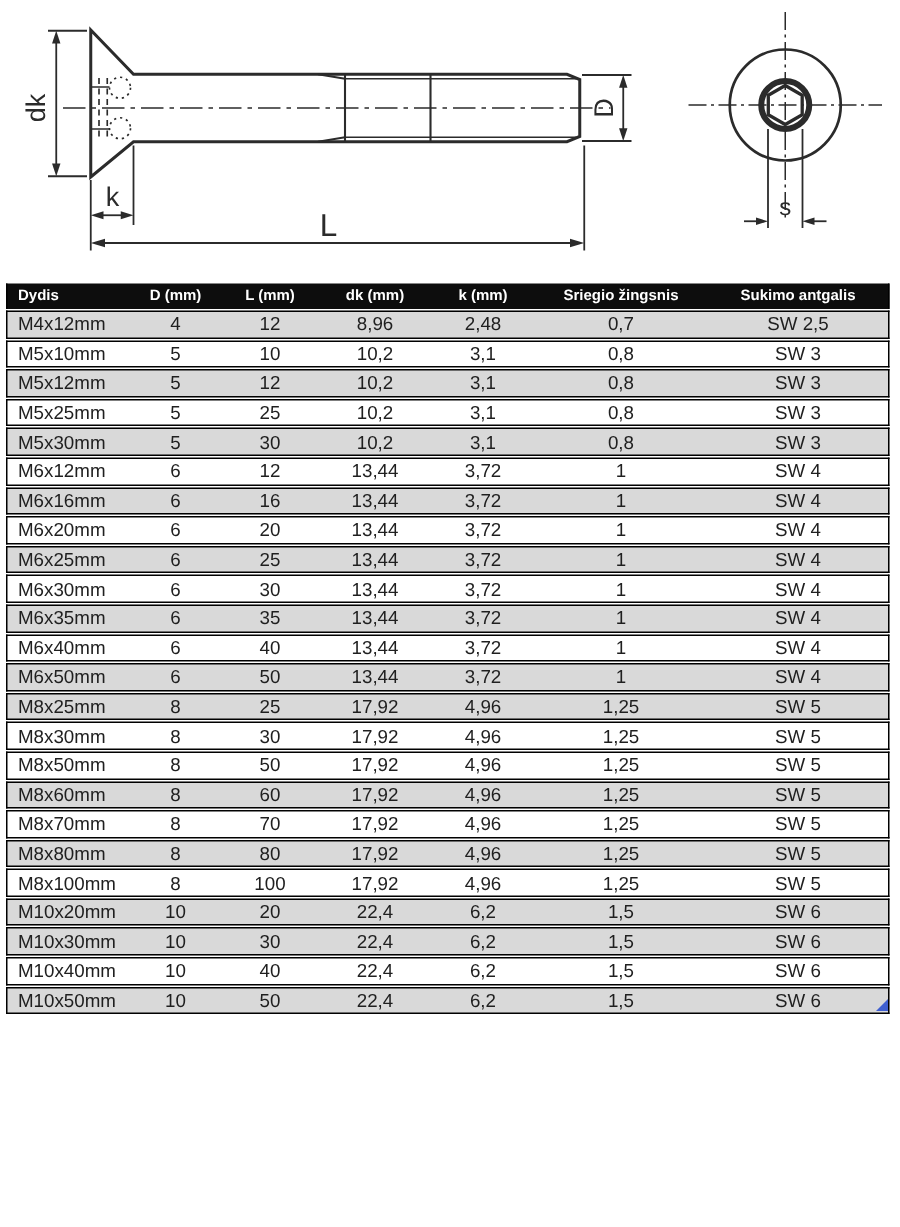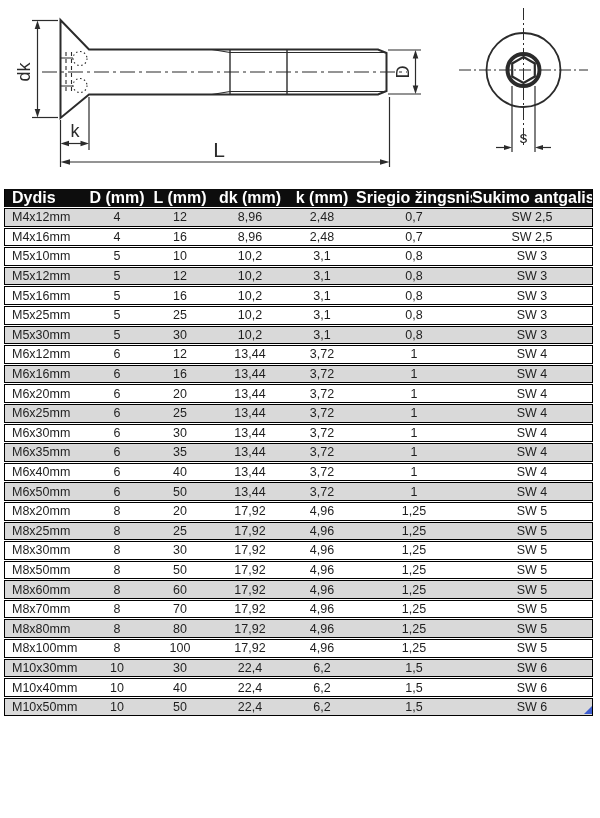--- a/index.html
+++ b/index.html
@@ -5,21 +5,21 @@
   :root{
     --header-bg:#0d0d0d; --header-text:#ffffff; --row-stripe:#d9d9d9; --row-alt:#ffffff;
     --grid-border:#000000; --cell-text:#1f1f1f; --draw:#2b2b2b; --marker:#3f5fd0;
   }
   html,body{margin:0;padding:0;}
   body{width:600px;height:818px;background:#fff;font-family:"Liberation Sans",sans-serif;overflow:hidden;}
   .drawing{display:block;background:#fff;}
   .dimtext{font-family:"Liberation Sans",sans-serif;fill:var(--draw);}
   .table-wrap{position:relative;padding:0 7px 0 4px;}
   table{width:100%;border-collapse:separate;border-spacing:0 1px;table-layout:fixed;}
-  th{background:var(--header-bg);color:var(--header-text);font-size:16px;font-weight:bold;
+  th{background:var(--header-bg);color:var(--header-text);font-size:10px;font-weight:bold;
      height:17px;padding:0;text-align:center;white-space:nowrap;overflow:hidden;}
   td{font-size:12.5px;color:var(--cell-text);height:16.6px;padding:0;text-align:center;
      border-top:1px solid var(--grid-border);border-bottom:1px solid var(--grid-border);
      white-space:nowrap;overflow:hidden;}
   th:first-child,td:first-child{border-left:1px solid var(--grid-border);}
   th:last-child,td:last-child{border-right:1px solid var(--grid-border);}
   th.col-0,td.col-0{text-align:left;padding-left:7px;}
   tr.odd td{background:var(--row-stripe);}
   tr.even td{background:var(--row-alt);}
   .corner-marker{position:absolute;right:8px;bottom:3px;width:0;height:0;
@@ -129,56 +129,38 @@
         <tr class="odd">
           <td class="col-0">M4x12mm</td>
           <td class="col-1">4</td>
           <td class="col-2">12</td>
           <td class="col-3">8,96</td>
           <td class="col-4">2,48</td>
           <td class="col-5">0,7</td>
           <td class="col-6">SW 2,5</td>
         </tr>
         <tr class="even">
-          <td class="col-0">M4x16mm</td>
-          <td class="col-1">4</td>
-          <td class="col-2">16</td>
-          <td class="col-3">8,96</td>
-          <td class="col-4">2,48</td>
-          <td class="col-5">0,7</td>
-          <td class="col-6">SW 2,5</td>
-        </tr>
-        <tr class="even">
           <td class="col-0">M5x10mm</td>
           <td class="col-1">5</td>
           <td class="col-2">10</td>
           <td class="col-3">10,2</td>
           <td class="col-4">3,1</td>
           <td class="col-5">0,8</td>
           <td class="col-6">SW 3</td>
         </tr>
         <tr class="odd">
           <td class="col-0">M5x12mm</td>
           <td class="col-1">5</td>
           <td class="col-2">12</td>
           <td class="col-3">10,2</td>
           <td class="col-4">3,1</td>
           <td class="col-5">0,8</td>
           <td class="col-6">SW 3</td>
         </tr>
         <tr class="even">
-          <td class="col-0">M5x16mm</td>
-          <td class="col-1">5</td>
-          <td class="col-2">16</td>
-          <td class="col-3">10,2</td>
-          <td class="col-4">3,1</td>
-          <td class="col-5">0,8</td>
-          <td class="col-6">SW 3</td>
-        </tr>
-        <tr class="even">
           <td class="col-0">M5x25mm</td>
           <td class="col-1">5</td>
           <td class="col-2">25</td>
           <td class="col-3">10,2</td>
           <td class="col-4">3,1</td>
           <td class="col-5">0,8</td>
           <td class="col-6">SW 3</td>
         </tr>
         <tr class="odd">
           <td class="col-0">M5x30mm</td>
@@ -254,91 +236,91 @@
         </tr>
         <tr class="odd">
           <td class="col-0">M6x50mm</td>
           <td class="col-1">6</td>
           <td class="col-2">50</td>
           <td class="col-3">13,44</td>
           <td class="col-4">3,72</td>
           <td class="col-5">1</td>
           <td class="col-6">SW 4</td>
         </tr>
-        <tr class="even">
-          <td class="col-0">M8x20mm</td>
-          <td class="col-1">8</td>
+        <tr class="odd">
+          <td class="col-0">M8x25mm</td>
+          <td class="col-1">8</td>
+          <td class="col-2">25</td>
+          <td class="col-3">17,92</td>
+          <td class="col-4">4,96</td>
+          <td class="col-5">1,25</td>
+          <td class="col-6">SW 5</td>
+        </tr>
+        <tr class="even">
+          <td class="col-0">M8x30mm</td>
+          <td class="col-1">8</td>
+          <td class="col-2">30</td>
+          <td class="col-3">17,92</td>
+          <td class="col-4">4,96</td>
+          <td class="col-5">1,25</td>
+          <td class="col-6">SW 5</td>
+        </tr>
+        <tr class="even">
+          <td class="col-0">M8x50mm</td>
+          <td class="col-1">8</td>
+          <td class="col-2">50</td>
+          <td class="col-3">17,92</td>
+          <td class="col-4">4,96</td>
+          <td class="col-5">1,25</td>
+          <td class="col-6">SW 5</td>
+        </tr>
+        <tr class="odd">
+          <td class="col-0">M8x60mm</td>
+          <td class="col-1">8</td>
+          <td class="col-2">60</td>
+          <td class="col-3">17,92</td>
+          <td class="col-4">4,96</td>
+          <td class="col-5">1,25</td>
+          <td class="col-6">SW 5</td>
+        </tr>
+        <tr class="even">
+          <td class="col-0">M8x70mm</td>
+          <td class="col-1">8</td>
+          <td class="col-2">70</td>
+          <td class="col-3">17,92</td>
+          <td class="col-4">4,96</td>
+          <td class="col-5">1,25</td>
+          <td class="col-6">SW 5</td>
+        </tr>
+        <tr class="odd">
+          <td class="col-0">M8x80mm</td>
+          <td class="col-1">8</td>
+          <td class="col-2">80</td>
+          <td class="col-3">17,92</td>
+          <td class="col-4">4,96</td>
+          <td class="col-5">1,25</td>
+          <td class="col-6">SW 5</td>
+        </tr>
+        <tr class="even">
+          <td class="col-0">M8x100mm</td>
+          <td class="col-1">8</td>
+          <td class="col-2">100</td>
+          <td class="col-3">17,92</td>
+          <td class="col-4">4,96</td>
+          <td class="col-5">1,25</td>
+          <td class="col-6">SW 5</td>
+        </tr>
+        <tr class="odd">
+          <td class="col-0">M10x20mm</td>
+          <td class="col-1">10</td>
           <td class="col-2">20</td>
-          <td class="col-3">17,92</td>
-          <td class="col-4">4,96</td>
-          <td class="col-5">1,25</td>
-          <td class="col-6">SW 5</td>
-        </tr>
-        <tr class="odd">
-          <td class="col-0">M8x25mm</td>
-          <td class="col-1">8</td>
-          <td class="col-2">25</td>
-          <td class="col-3">17,92</td>
-          <td class="col-4">4,96</td>
-          <td class="col-5">1,25</td>
-          <td class="col-6">SW 5</td>
-        </tr>
-        <tr class="even">
-          <td class="col-0">M8x30mm</td>
-          <td class="col-1">8</td>
-          <td class="col-2">30</td>
-          <td class="col-3">17,92</td>
-          <td class="col-4">4,96</td>
-          <td class="col-5">1,25</td>
-          <td class="col-6">SW 5</td>
-        </tr>
-        <tr class="even">
-          <td class="col-0">M8x50mm</td>
-          <td class="col-1">8</td>
-          <td class="col-2">50</td>
-          <td class="col-3">17,92</td>
-          <td class="col-4">4,96</td>
-          <td class="col-5">1,25</td>
-          <td class="col-6">SW 5</td>
-        </tr>
-        <tr class="odd">
-          <td class="col-0">M8x60mm</td>
-          <td class="col-1">8</td>
-          <td class="col-2">60</td>
-          <td class="col-3">17,92</td>
-          <td class="col-4">4,96</td>
-          <td class="col-5">1,25</td>
-          <td class="col-6">SW 5</td>
-        </tr>
-        <tr class="even">
-          <td class="col-0">M8x70mm</td>
-          <td class="col-1">8</td>
-          <td class="col-2">70</td>
-          <td class="col-3">17,92</td>
-          <td class="col-4">4,96</td>
-          <td class="col-5">1,25</td>
-          <td class="col-6">SW 5</td>
-        </tr>
-        <tr class="odd">
-          <td class="col-0">M8x80mm</td>
-          <td class="col-1">8</td>
-          <td class="col-2">80</td>
-          <td class="col-3">17,92</td>
-          <td class="col-4">4,96</td>
-          <td class="col-5">1,25</td>
-          <td class="col-6">SW 5</td>
-        </tr>
-        <tr class="even">
-          <td class="col-0">M8x100mm</td>
-          <td class="col-1">8</td>
-          <td class="col-2">100</td>
-          <td class="col-3">17,92</td>
-          <td class="col-4">4,96</td>
-          <td class="col-5">1,25</td>
-          <td class="col-6">SW 5</td>
+          <td class="col-3">22,4</td>
+          <td class="col-4">6,2</td>
+          <td class="col-5">1,5</td>
+          <td class="col-6">SW 6</td>
         </tr>
         <tr class="odd">
           <td class="col-0">M10x30mm</td>
           <td class="col-1">10</td>
           <td class="col-2">30</td>
           <td class="col-3">22,4</td>
           <td class="col-4">6,2</td>
           <td class="col-5">1,5</td>
           <td class="col-6">SW 6</td>
         </tr>

